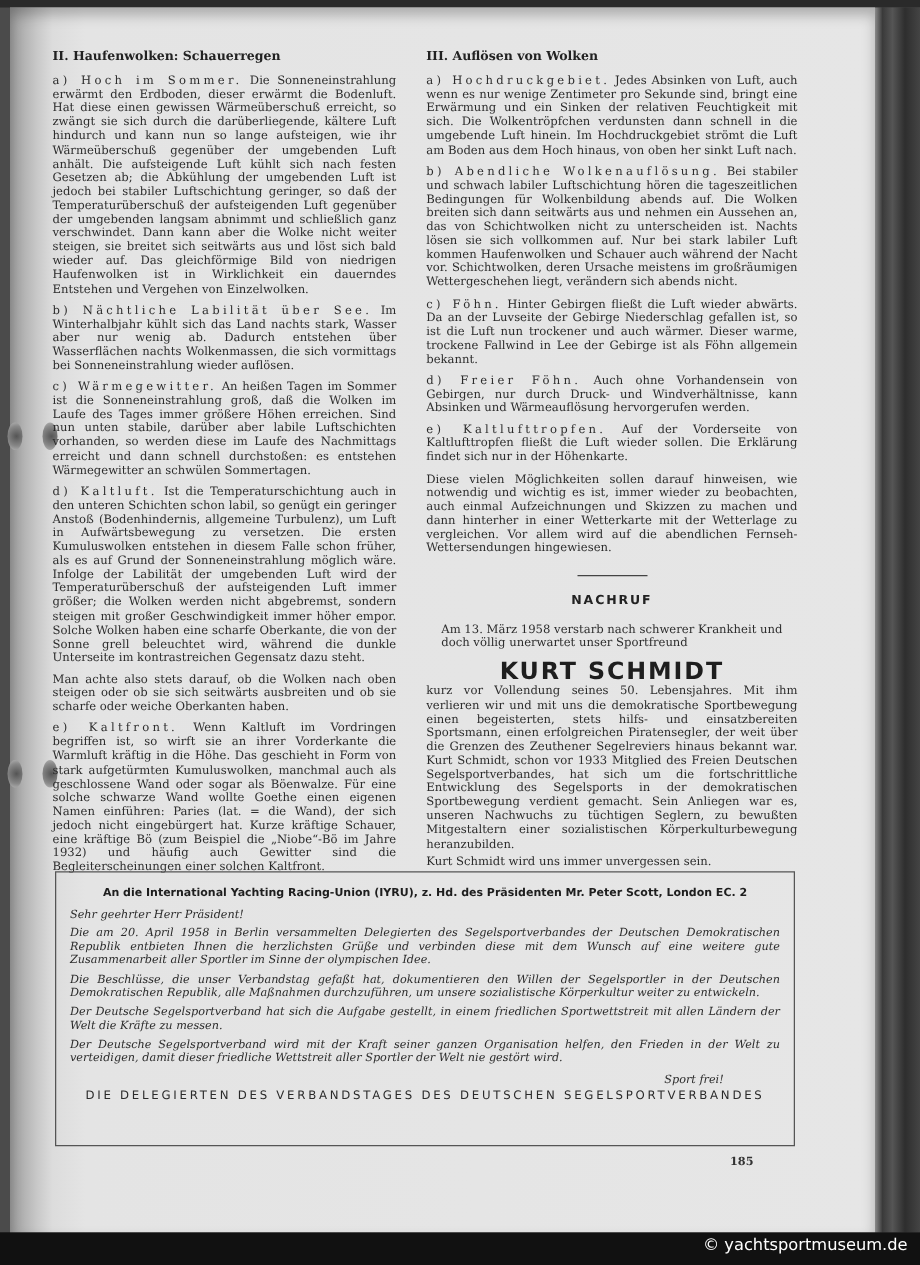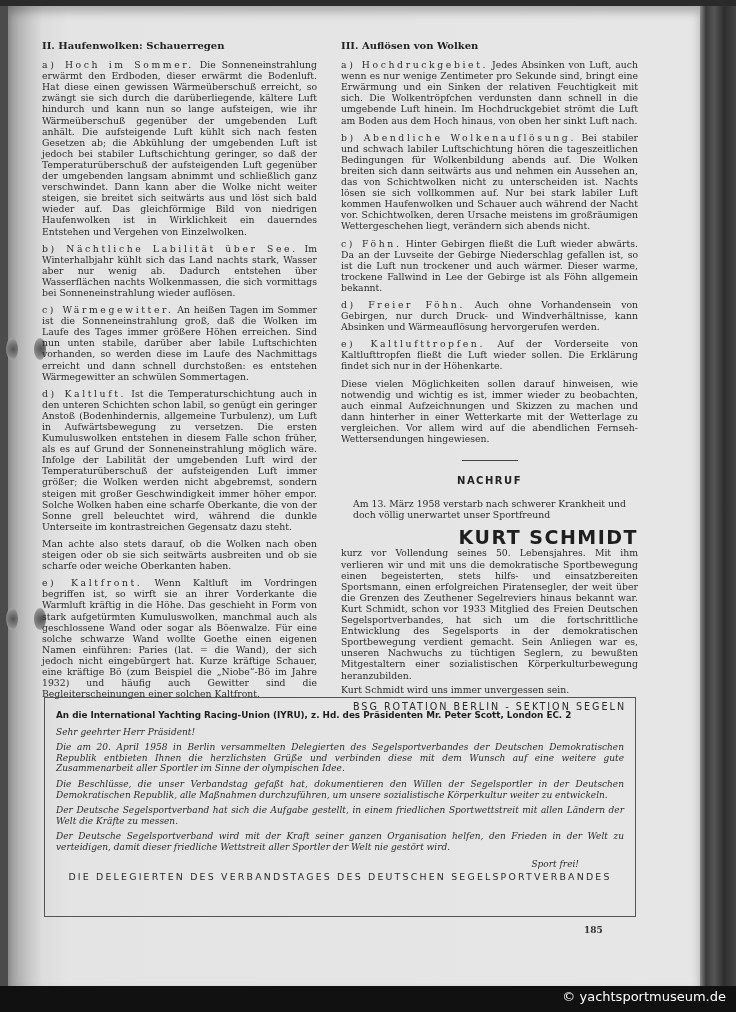--- a/index.html
+++ b/index.html
@@ -12,24 +12,24 @@
     background:linear-gradient(90deg,#8a8a8a 0px,#3a3a3a 6px,#555 14px,#2e2e2e 24px,#444 36px); }
   .topedge { position:absolute; left:0; top:0; width:736px; height:6px; background:#2a2a2a; }
   .col { position:absolute; font-size:9.3px; line-height:11.1px; color:#2b2b2b; text-align:justify; }
   .col-left { left:42px; top:40px; width:275px; }
   .col-right { left:341px; top:40px; width:297px; }
   .heading { text-align:left; font-weight:bold; font-size:10px; margin:0 0 8px 0; color:#222; }
   .para { margin:0 0 6px 0; hyphens:auto; }
   .spaced { letter-spacing:2.6px; }
   .divider { width:56px; height:1px; background:#444; margin:16px auto 14px auto; }
   .nachruf-title { text-align:center; font-family:"DejaVu Sans", sans-serif; font-weight:bold; font-size:10px; letter-spacing:1.5px; margin:0 0 6px 0; color:#222; }
-  .bigname { text-align:right; font-family:"DejaVu Sans", sans-serif; font-weight:bold; font-size:19px; letter-spacing:1.5px; margin:4px 0 4px 0; color:#1e1e1e; }
+  .bigname { text-align:center; font-family:"DejaVu Sans", sans-serif; font-weight:bold; font-size:19px; letter-spacing:1.5px; margin:4px 0 4px 0; color:#1e1e1e; }
   .signature { text-align:center; font-family:"DejaVu Sans", sans-serif; font-size:9.6px; letter-spacing:2px; margin-top:6px; color:#2a2a2a; }
   .letterbox { position:absolute; left:44px; top:697px; width:592px; height:220px; border:1px solid #555; box-sizing:border-box; padding:12px 11px 0 11px; font-size:9px; line-height:10.6px; color:#2a2a2a; }
-  .lb-head { font-family:"DejaVu Sans", sans-serif; font-weight:bold; font-size:8.8px; margin-bottom:6px; color:#1e1e1e; }
+  .lb-head { font-family:"DejaVu Sans", sans-serif; font-weight:bold; font-size:8.8px; margin-bottom:6px; color:#1e1e1e;text-align:center; }
   .lb-p { font-style:italic; margin:0 0 5px 0; text-align:justify; }
   .lb-sport { text-align:right; font-style:italic; margin:6px 45px 3px 0; }
   .lb-sign { text-align:center; font-family:"DejaVu Sans", sans-serif; font-size:9.4px; letter-spacing:2.2px; color:#2a2a2a; }
   .pagenum { position:absolute; left:584px; top:925px; font-size:9px; font-weight:bold; color:#333; }
   .watermark-bar { position:absolute; left:0; top:986px; width:736px; height:26px; background:#111; }
   .watermark { position:absolute; right:10px; top:989px; color:#fff; font-family:"DejaVu Sans", sans-serif; font-size:13px; }
   .hole { position:absolute; width:12px; height:22px; border-radius:50%; background:radial-gradient(circle at 60% 50%,#555,#888 60%,#bbb); }
 </style>
 </head>
 <body>
@@ -62,21 +62,20 @@
   <p class="para"><span class="spaced">d) Freier Föhn.</span><span> Auch ohne Vorhandensein von Gebirgen, nur durch Druck- und Windverhältnisse, kann Absinken und Wärmeauflösung hervorgerufen werden.</span></p>
   <p class="para"><span class="spaced">e) Kaltlufttropfen.</span><span> Auf der Vorderseite von Kaltlufttropfen fließt die Luft wieder sollen. Die Erklärung findet sich nur in der Höhenkarte.</span></p>
   <p class="para"><span>Diese vielen Möglichkeiten sollen darauf hinweisen, wie notwendig und wichtig es ist, immer wieder zu beobachten, auch einmal Aufzeichnungen und Skizzen zu machen und dann hinterher in einer Wetterkarte mit der Wetterlage zu vergleichen. Vor allem wird auf die abendlichen Fernseh-Wettersendungen hingewiesen.</span></p>
 
   <div class="divider"></div>
   <div class="nachruf-title">NACHRUF</div>
   <p class="para" style="margin:12px;">Am 13. März 1958 verstarb nach schwerer Krankheit und doch völlig unerwartet unser Sportfreund</p>
   <div class="bigname">KURT SCHMIDT</div>
   <p class="para" style="margin:0 0 3px 0;">kurz vor Vollendung seines 50. Lebensjahres. Mit ihm verlieren wir und mit uns die demokratische Sportbewegung einen begeisterten, stets hilfs- und einsatzbereiten Sportsmann, einen erfolgreichen Piratensegler, der weit über die Grenzen des Zeuthener Segelreviers hinaus bekannt war. Kurt Schmidt, schon vor 1933 Mitglied des Freien Deutschen Segelsportverbandes, hat sich um die fortschrittliche Entwicklung des Segelsports in der demokratischen Sportbewegung verdient gemacht. Sein Anliegen war es, unseren Nachwuchs zu tüchtigen Seglern, zu bewußten Mitgestaltern einer sozialistischen Körperkulturbewegung heranzubilden.</p>
   <p class="para" style="margin:0;">Kurt Schmidt wird uns immer unvergessen sein.</p>
-  <div class="signature">BSG ROTATION BERLIN - SEKTION SEGELN</div>
 </div>
 
 <div class="letterbox">
   <div class="lb-head">An die International Yachting Racing-Union (IYRU), z. Hd. des Präsidenten Mr. Peter Scott, London EC. 2</div>
   <p class="lb-p">Sehr geehrter Herr Präsident!</p>
   <p class="lb-p">Die am 20. April 1958 in Berlin versammelten Delegierten des Segelsportverbandes der Deutschen Demokratischen Republik entbieten Ihnen die herzlichsten Grüße und verbinden diese mit dem Wunsch auf eine weitere gute Zusammenarbeit aller Sportler im Sinne der olympischen Idee.</p>
   <p class="lb-p">Die Beschlüsse, die unser Verbandstag gefaßt hat, dokumentieren den Willen der Segelsportler in der Deutschen Demokratischen Republik, alle Maßnahmen durchzuführen, um unsere sozialistische Körperkultur weiter zu entwickeln.</p>
   <p class="lb-p">Der Deutsche Segelsportverband hat sich die Aufgabe gestellt, in einem friedlichen Sportwettstreit mit allen Ländern der Welt die Kräfte zu messen.</p>
   <p class="lb-p">Der Deutsche Segelsportverband wird mit der Kraft seiner ganzen Organisation helfen, den Frieden in der Welt zu verteidigen, damit dieser friedliche Wettstreit aller Sportler der Welt nie gestört wird.</p>
   <div class="lb-sport">Sport frei!</div>

